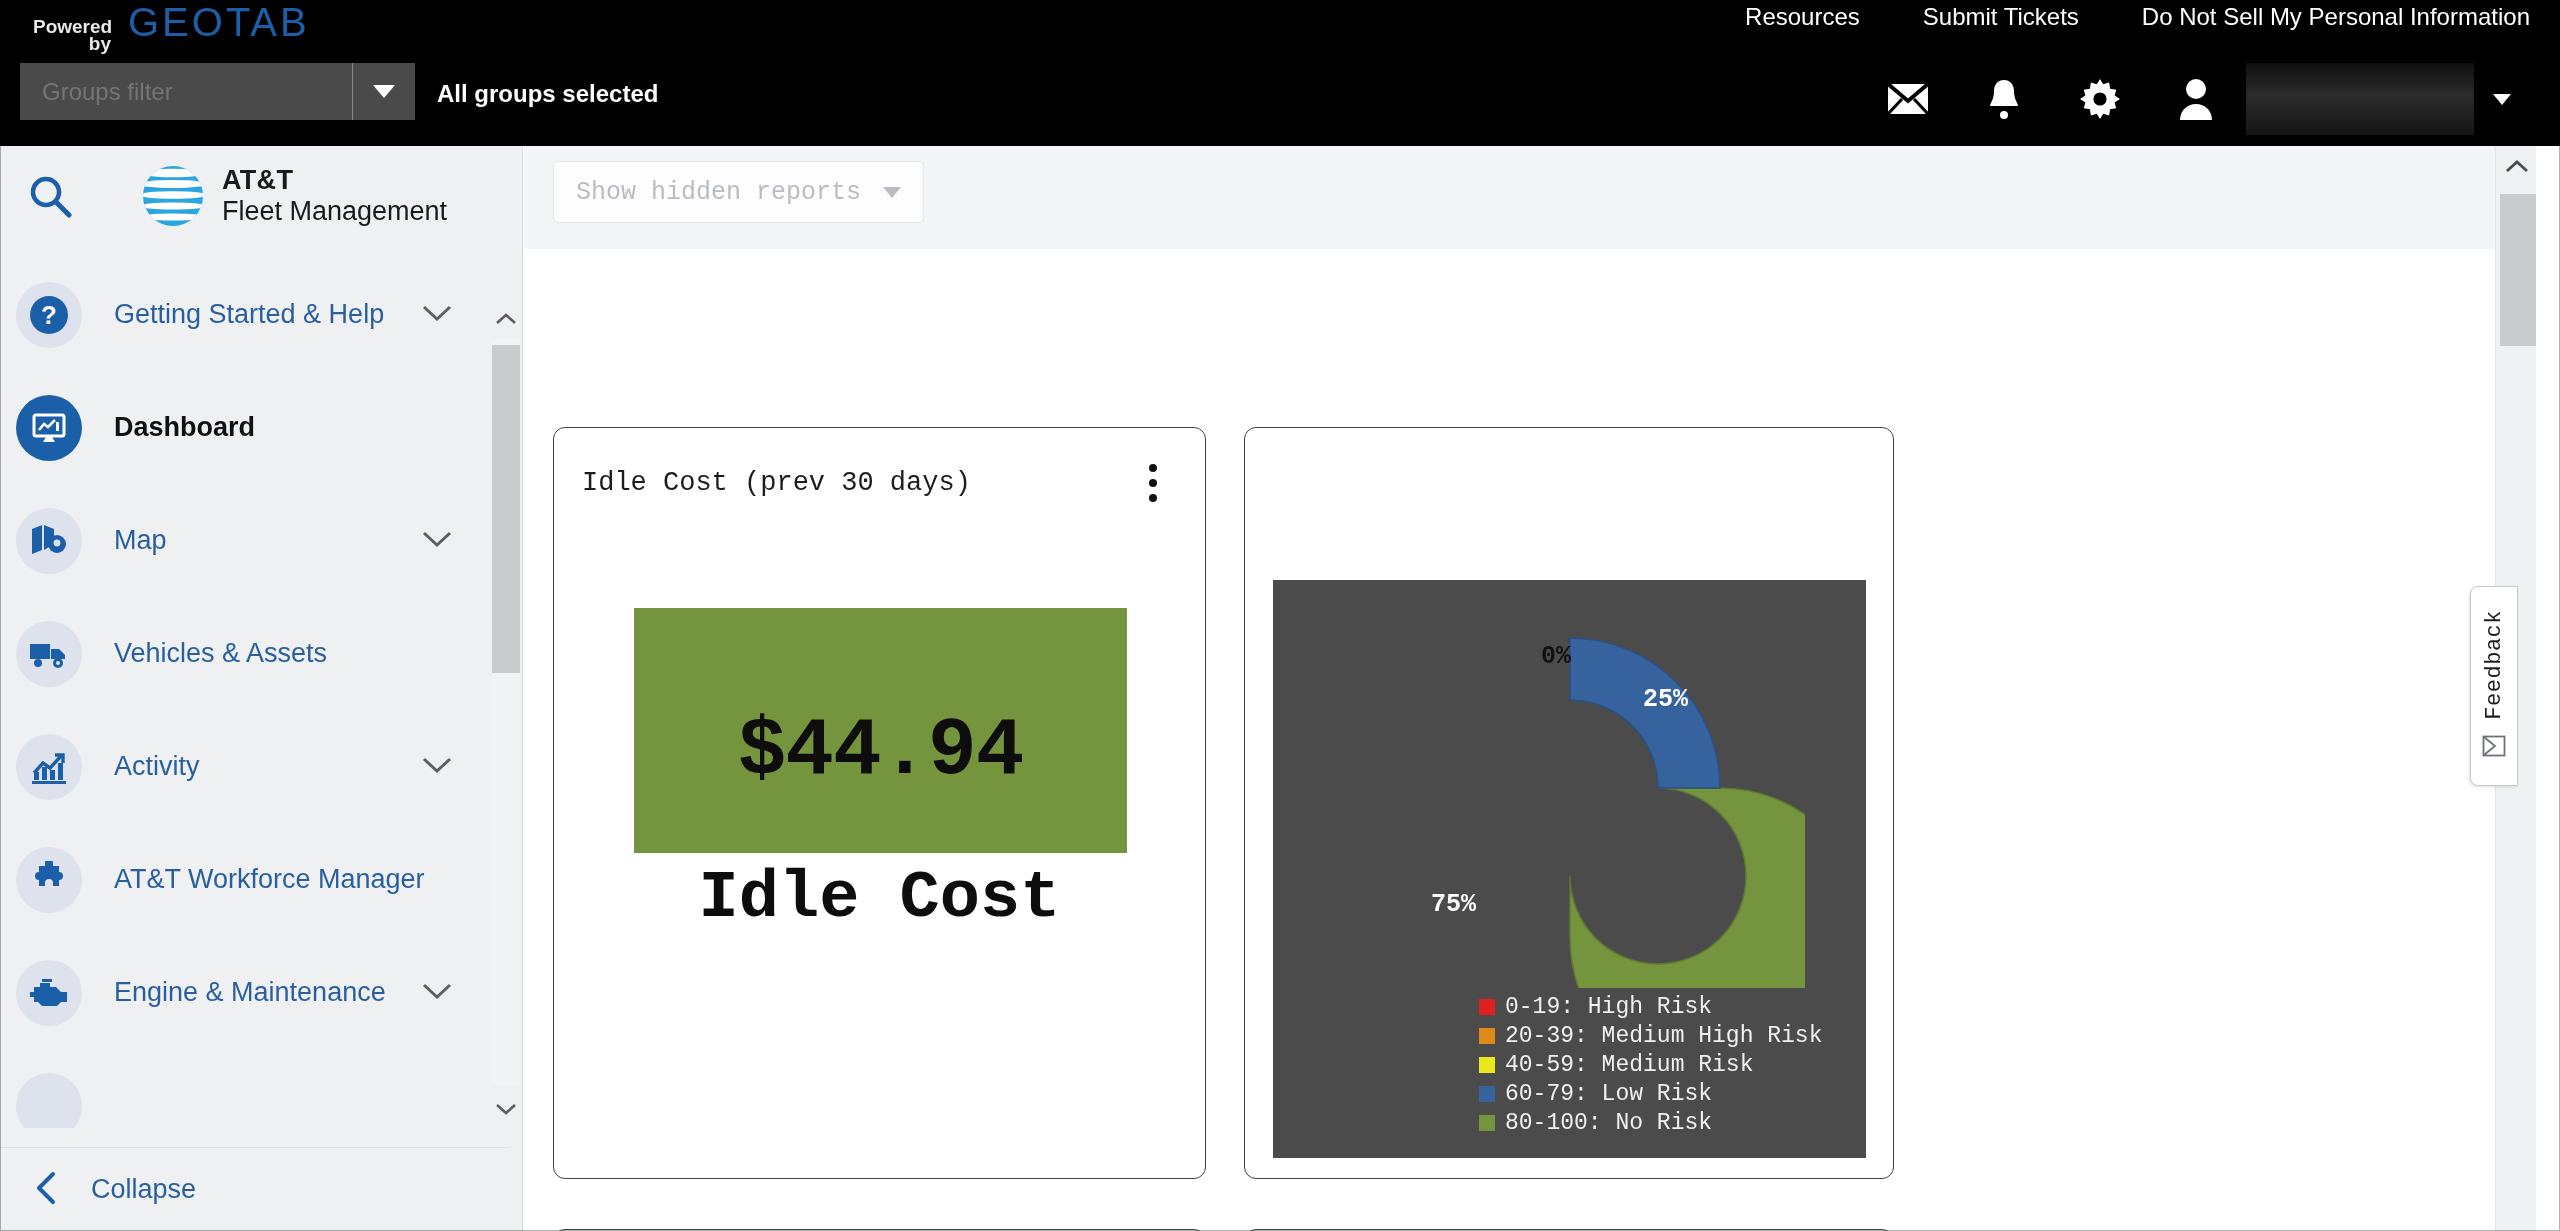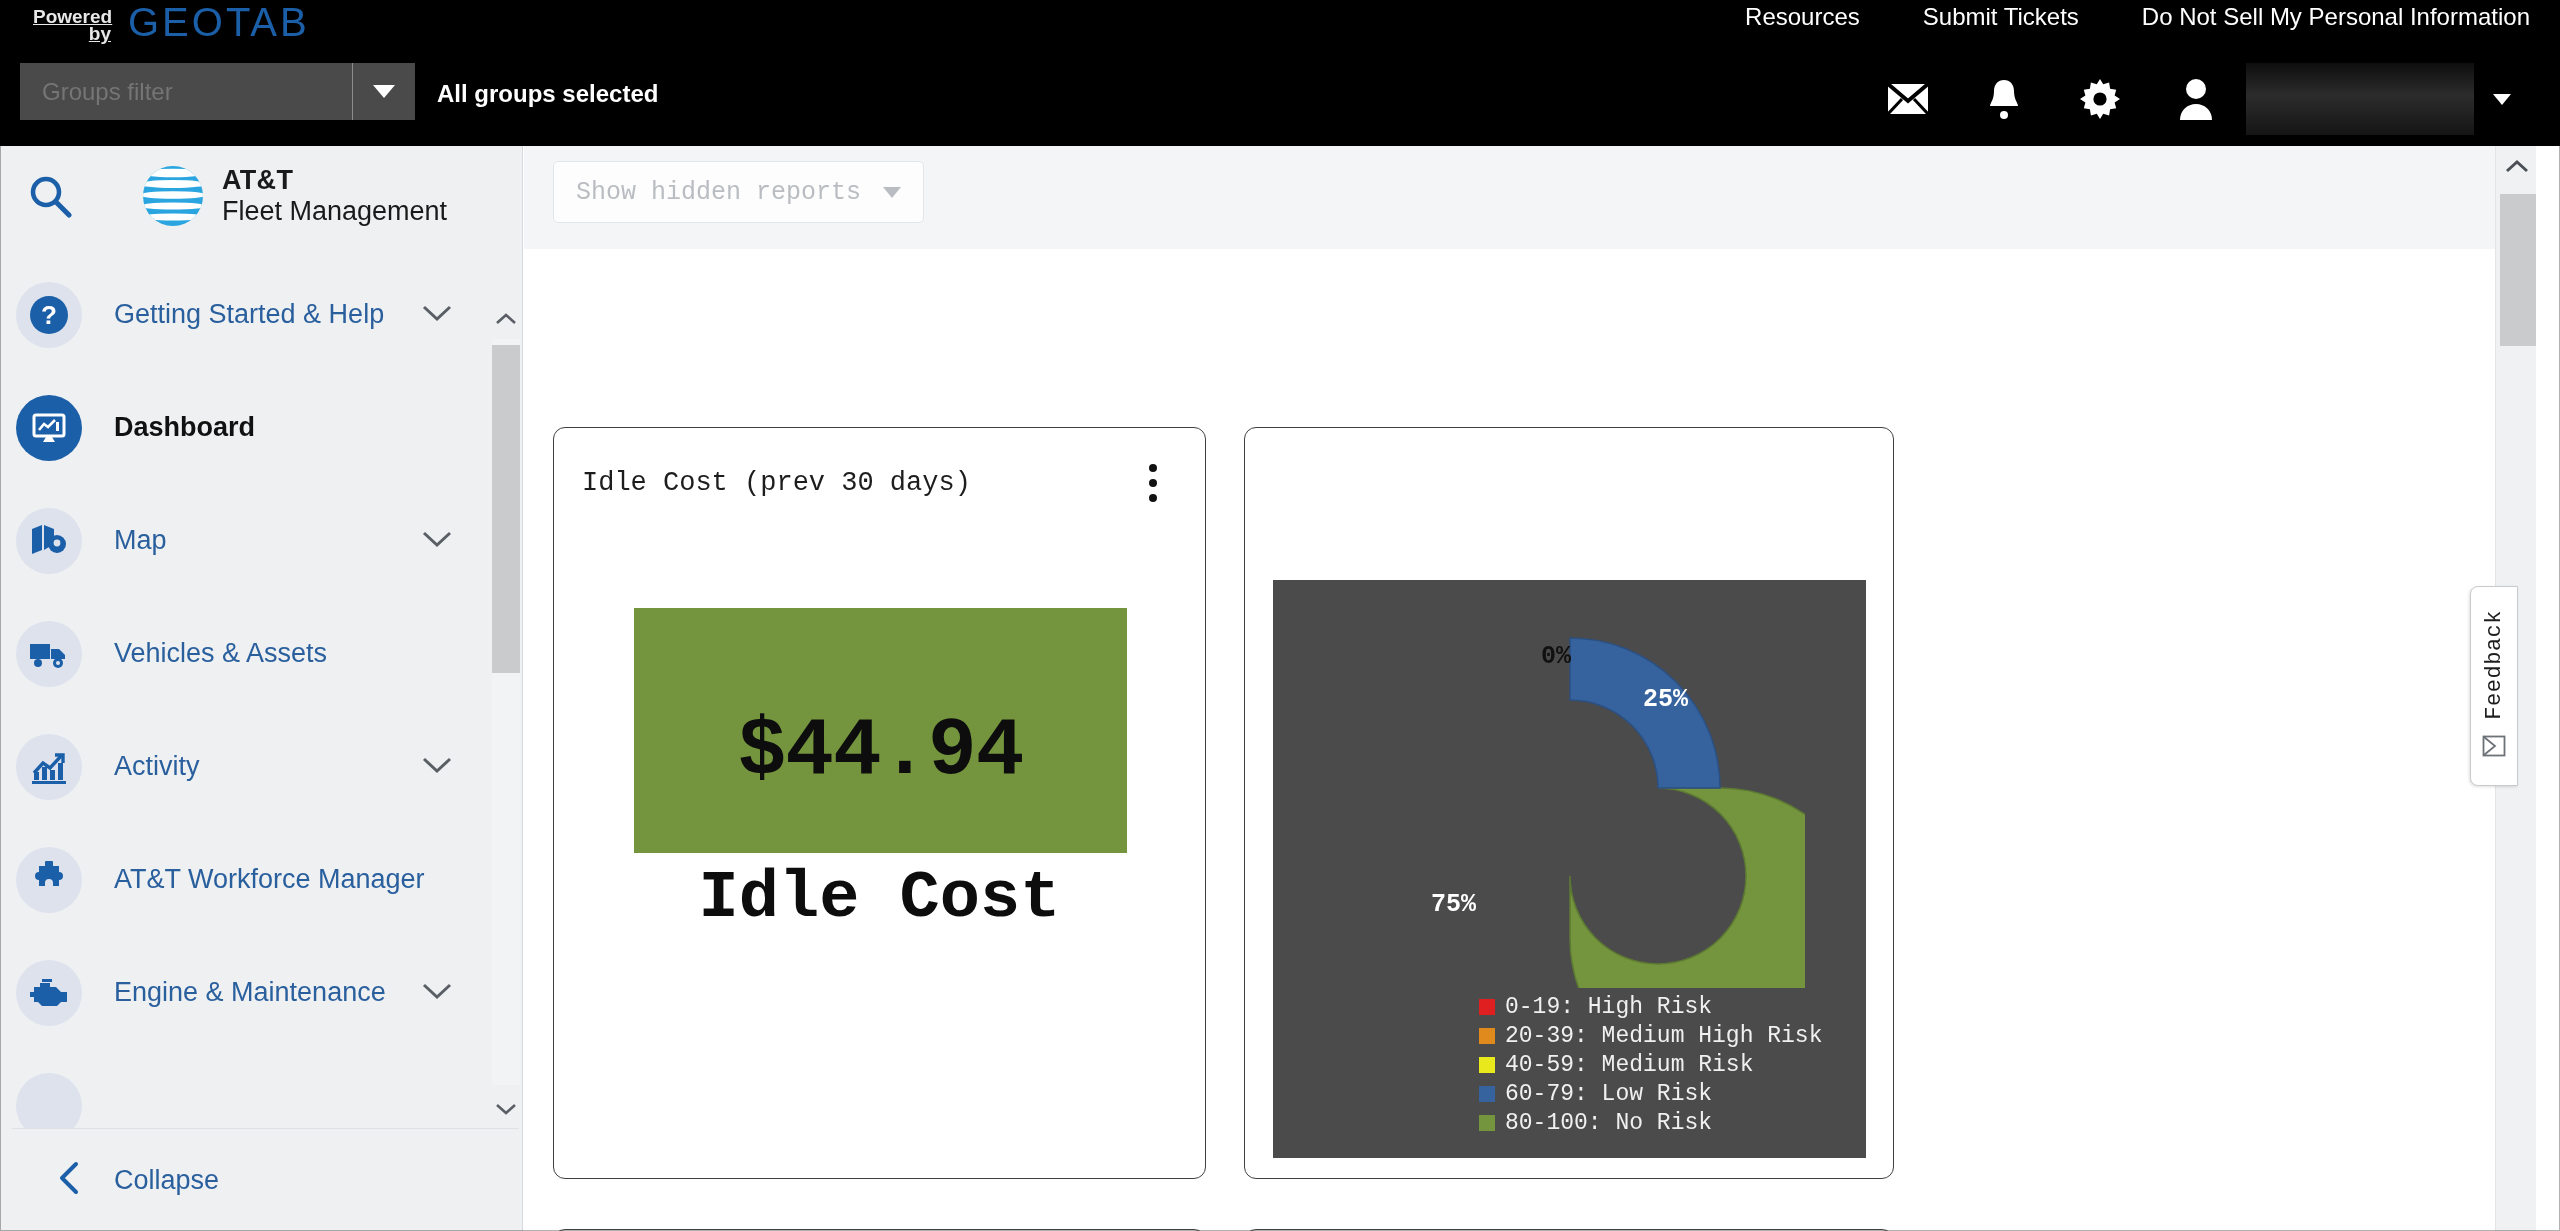--- a/index.html
+++ b/index.html
@@ -10,23 +10,23 @@
     overflow: hidden;
   }
 
   
   .topbar {
     position: absolute; top: 0; left: 0;
     width: 2560px; height: 146px;
     background: #000000;
   }
   .brand-powered {
-    position: absolute; left: 33px; top: 8px;
+    position: absolute; left: 33px; top: 18px;
     color: #e8e8e8; font-size: 19px; line-height: 17px;
-    font-weight: 700; text-align: right; width: 78px; text-decoration: underline;
+    font-weight: 700; text-align: right; width: 78px;
   }
   .brand-powered span { display:block; }
   .brand-geotab {
     position: absolute; left: 128px; top: 0px;
     color: #1b5fa8; font-size: 40px; font-weight: 400;
     letter-spacing: 3px;
   }
   .toplinks {
     position: absolute; right: 30px; top: 3px;
     display: flex; gap: 63px; align-items: center;
@@ -147,23 +147,23 @@
     background: #c9cbcd;
   }
   .sb-sb-arrow {
     position: absolute; left: 0; width: 28px; height: 40px;
     display:flex; align-items:center; justify-content:center; cursor:pointer;
   }
   .sb-sb-arrow.up { top: 0; }
   .sb-sb-arrow.down { bottom: 0; }
 
   .sb-collapse {
-    position: absolute; left: 12px; bottom: 0;
-    width: 507px; height: 103px;
-    display: flex; align-items: center; padding-left: 44px;
+    position: absolute; left: 0; bottom: 0;
+    width: 507px; height: 84px;
+    display: flex; align-items: center; padding-left: 33px;
     background: #eef0f2; cursor: pointer;
     border-top: 1px solid #dfe2e5;
   }
   .sb-collapse .lbl { margin-left: 32px; font-size: 27px; color: #2a5f9e; }
 
   
   .main {
     position: absolute; left: 524px; top: 146px;
     width: 2012px; height: 1085px;
     background: #ffffff; overflow: hidden; font-family: Liberation Mono, monospace;

